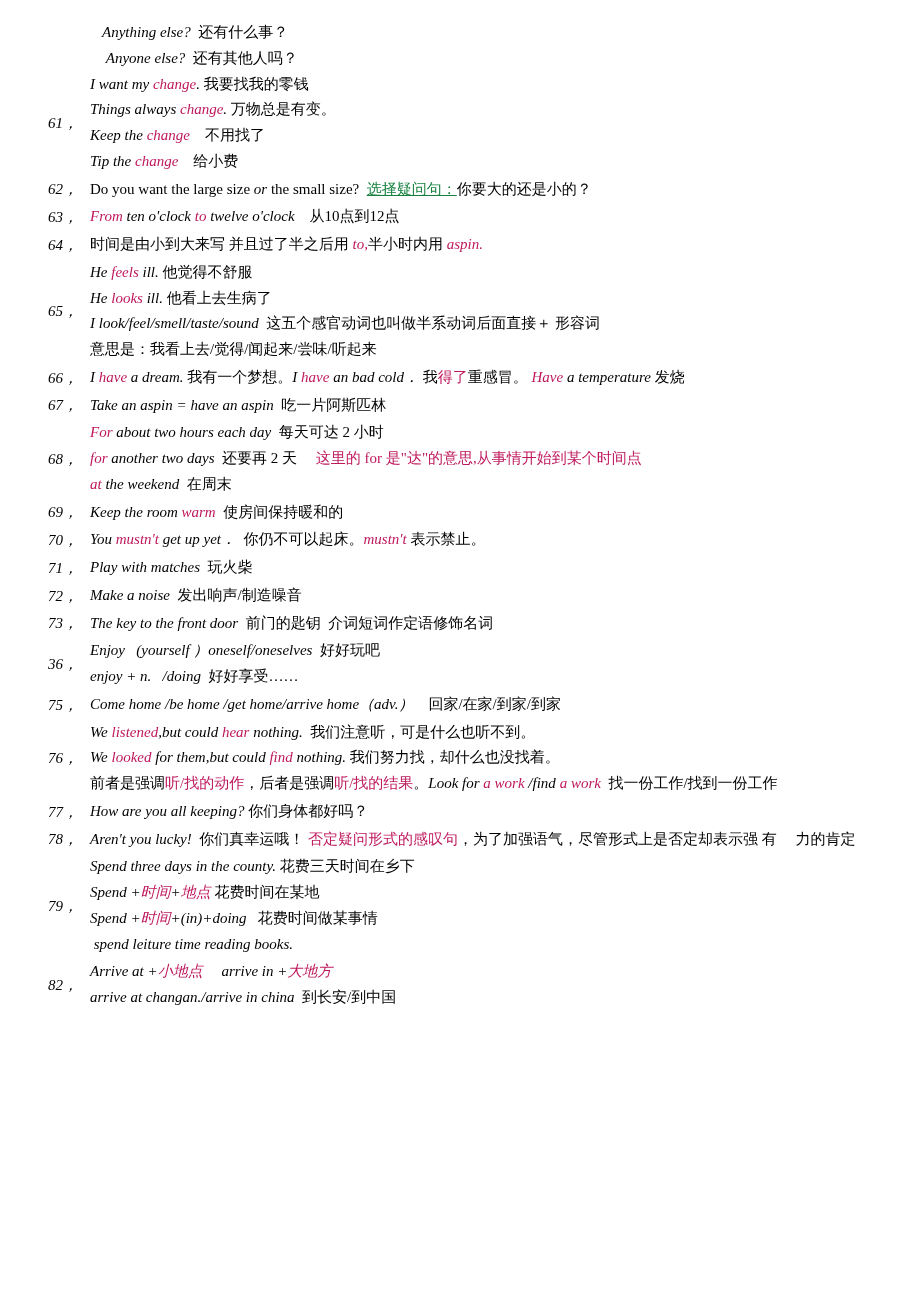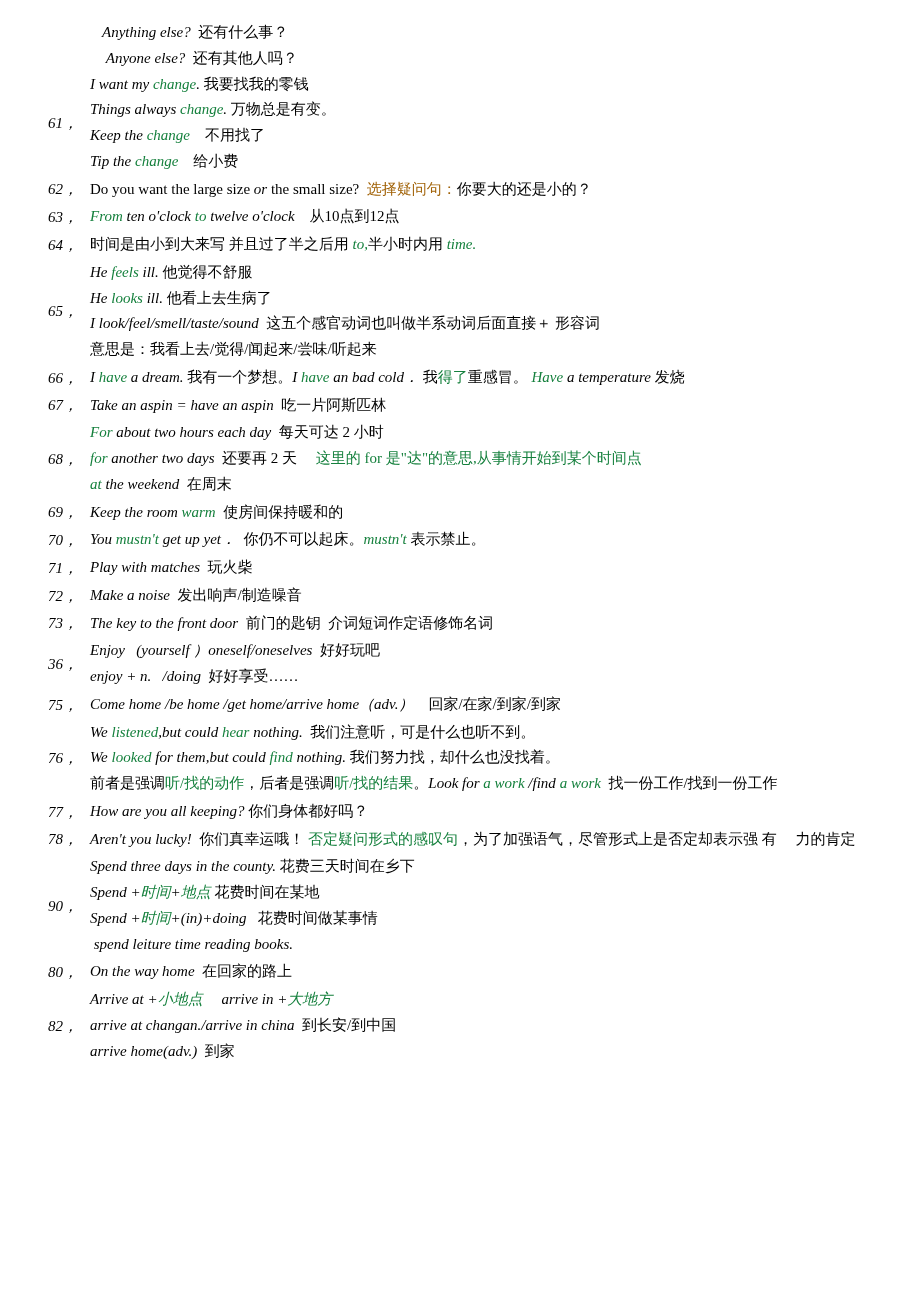--- a/index.html
+++ b/index.html
@@ -29,22 +29,22 @@
     .content {
       flex: 1;
     }
     .line {
       display: block;
       line-height: 1.65;
       margin-bottom: 1px;
     }
     em { font-style: italic; }
     strong { font-weight: normal; }
-    .red { color: #15803d; }
-    .blue { color: #a16207; }
+    .red { color: #be185d; }
+    .blue { color: #15803d; text-decoration: underline; }
     .no-num {
       padding-left: 72px;
       line-height: 1.65;
       margin-bottom: 1px;
       display: block;
     }
   </style>
 </head>
 <body>
 
@@ -77,21 +77,21 @@
   <div class="entry">
     <span class="num">63，</span>
     <span class="content">
       <span class="line"><em><strong><span class="red">From</span> ten o'clock <span class="red">to</span> twelve o'clock</strong></em>&nbsp;&nbsp;&nbsp; 从10点到12点</span>
     </span>
   </div>
 
   <div class="entry">
     <span class="num">64，</span>
     <span class="content">
-      <span class="line">时间是由小到大来写 并且过了半之后用 <em><strong><span class="red">to,</span></strong></em>半小时内用 <em><strong><span class="red">time.</span></strong></em></span>
+      <span class="line">时间是由小到大来写 并且过了半之后用 <em><strong><span class="red">to,</span></strong></em>半小时内用 <em><strong><span class="red">aspin.</span></strong></em></span>
     </span>
   </div>
 
   <div class="entry">
     <span class="num">65，</span>
     <span class="content">
       <span class="line"><em><strong>He <span class="red">feels</span> ill.</strong></em> 他觉得不舒服</span>
       <span class="line"><em><strong>He <span class="red">looks</span> ill.</strong></em> 他看上去生病了</span>
       <span class="line"><em><strong>I look/feel/smell/taste/sound</strong></em>&nbsp; 这五个感官动词也叫做半系动词后面直接＋ 形容词</span>
       <span class="line">意思是：我看上去/觉得/闻起来/尝味/听起来</span>
@@ -189,39 +189,32 @@
 
   <div class="entry">
     <span class="num">78，</span>
     <span class="content">
       <span class="line"><em><strong>Aren't you lucky!</strong></em>&nbsp; 你们真幸运哦！&nbsp;<span class="red">否定疑问形式的感叹句</span>，为了加强语气，尽管形式上是否定却表示强
       有&nbsp;&nbsp;&nbsp;&nbsp; 力的肯定</span>
     </span>
   </div>
 
   <div class="entry">
-    <span class="num">90，</span>
+    <span class="num">79，</span>
     <span class="content">
       <span class="line"><em><strong>Spend three days in the county.</strong></em> 花费三天时间在乡下</span>
       <span class="line"><em><strong>Spend +<span class="red">时间</span>+<span class="red">地点</span></strong></em> 花费时间在某地</span>
       <span class="line"><em><strong>Spend +<span class="red">时间</span>+(in)+doing</strong></em>&nbsp;&nbsp; 花费时间做某事情</span>
       <span class="line">&nbsp;<em><strong>spend leiture time reading books.</strong></em></span>
     </span>
   </div>
 
-  <div class="entry">
-    <span class="num">80，</span>
-    <span class="content">
-      <span class="line"><em><strong>On the way home</strong></em>&nbsp; 在回家的路上</span>
-    </span>
-  </div>
 
 
   <div class="entry">
     <span class="num">82，</span>
     <span class="content">
       <span class="line"><em><strong>Arrive at +<span class="red">小地点</span></strong></em>&nbsp;&nbsp;&nbsp;&nbsp; <em><strong>arrive in +<span class="red">大地方</span></strong></em></span>
       <span class="line"><em>arrive at changan./arrive in china</em>&nbsp; 到长安/到中国</span>
-      <span class="line"><em>arrive home(adv.)</em>&nbsp; 到家</span>
     </span>
   </div>
 
 </div>
 
 </body></html>

